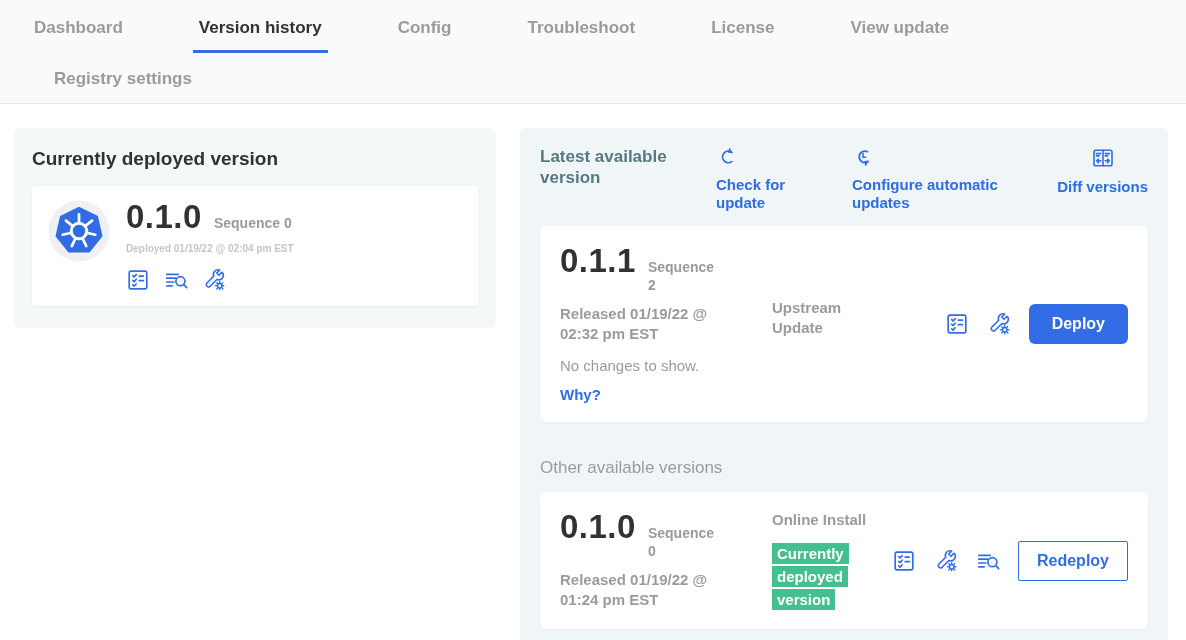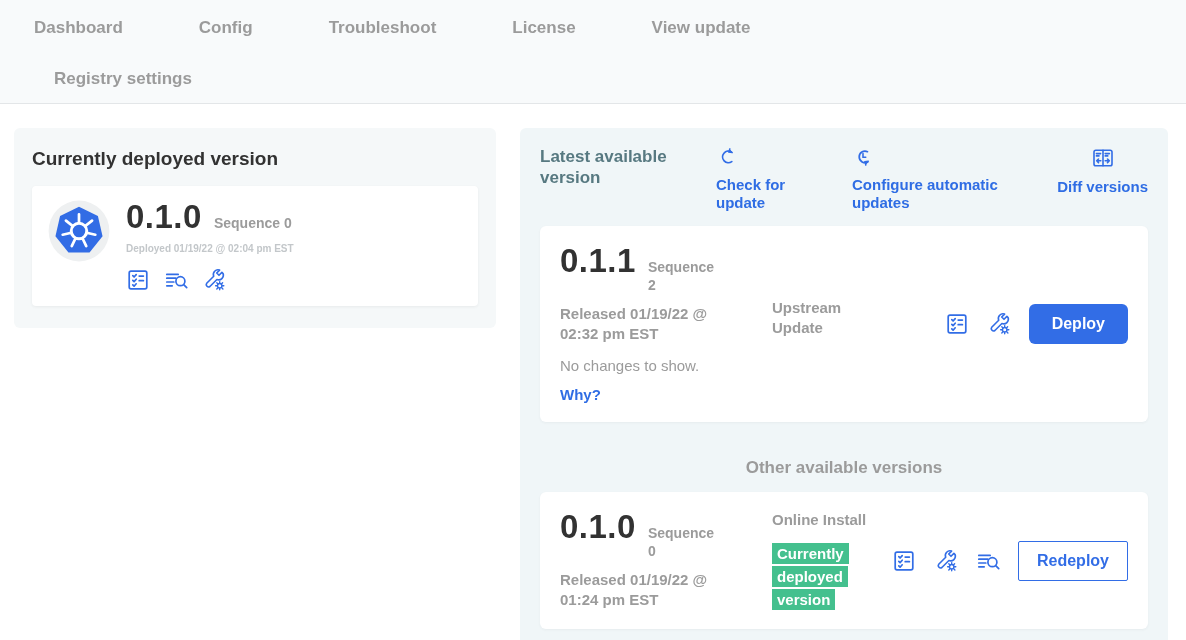--- a/index.html
+++ b/index.html
@@ -70,21 +70,21 @@
 
   .btn-primary {
     background:#326de6; color:#fff; font-family:inherit; font-weight:700; font-size:16px;
     border:none; border-radius:6px; padding:11px 23px; cursor:pointer;
   }
   .btn-outline {
     background:#fff; color:#326de6; font-family:inherit; font-weight:700; font-size:16px;
     border:1px solid #326de6; border-radius:2px; padding:10px 18px; cursor:pointer;
   }
 
-  .other-title { color:#9b9b9b; font-weight:700; font-size:17px; margin:36px 0 6px;text-align:center; }
+  .other-title { color:#9b9b9b; font-weight:400; font-size:17px; margin:36px 0 6px; }
 
   .badge-wrap { width:86px; margin-top:12px; line-height:1.55; }
   .badge-green {
     display:inline; background:#44c08e; color:#fff; font-weight:700; font-size:15px;
     padding:2px 5px; -webkit-box-decoration-break:clone; box-decoration-break:clone;
   }
   .symbol-defs { position:absolute; width:0; height:0; overflow:hidden; }
 </style>
 </head>
 <body>
@@ -134,20 +134,21 @@
     <g stroke="#fff" stroke-width="4.4" stroke-linecap="round" fill="none">
       <path d="M50 50L50 23M50 50L28.9 33.2M50 50L23.7 56M50 50L38.3 74.3M50 50L61.7 74.3M50 50L76.3 56M50 50L71.1 33.2"></path>
     </g>
     <circle cx="50" cy="50" r="12.5" fill="#326ce5" stroke="#fff" stroke-width="4.8"></circle>
   </symbol>
 </svg>
 
 <header class="navbar">
   <div class="nav-row">
     <span class="nav-tab">Dashboard</span>
+    <span class="nav-tab active">Version history</span>
     <span class="nav-tab">Config</span>
     <span class="nav-tab">Troubleshoot</span>
     <span class="nav-tab">License</span>
     <span class="nav-tab">View update</span>
   </div>
   <div class="nav-row second">
     <span class="nav-tab">Registry settings</span>
   </div>
 </header>
 

